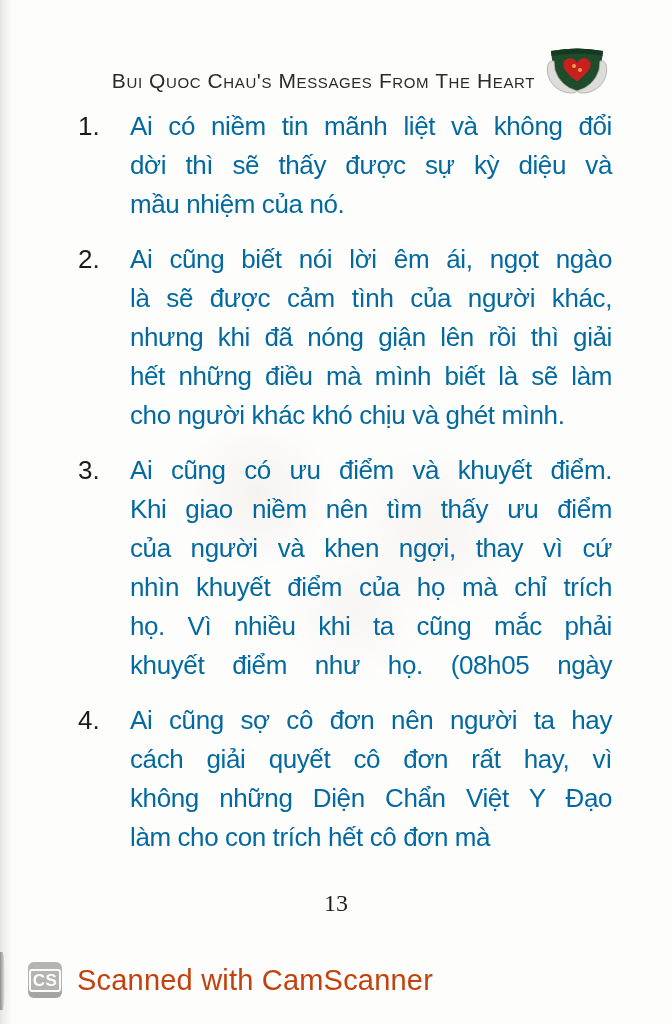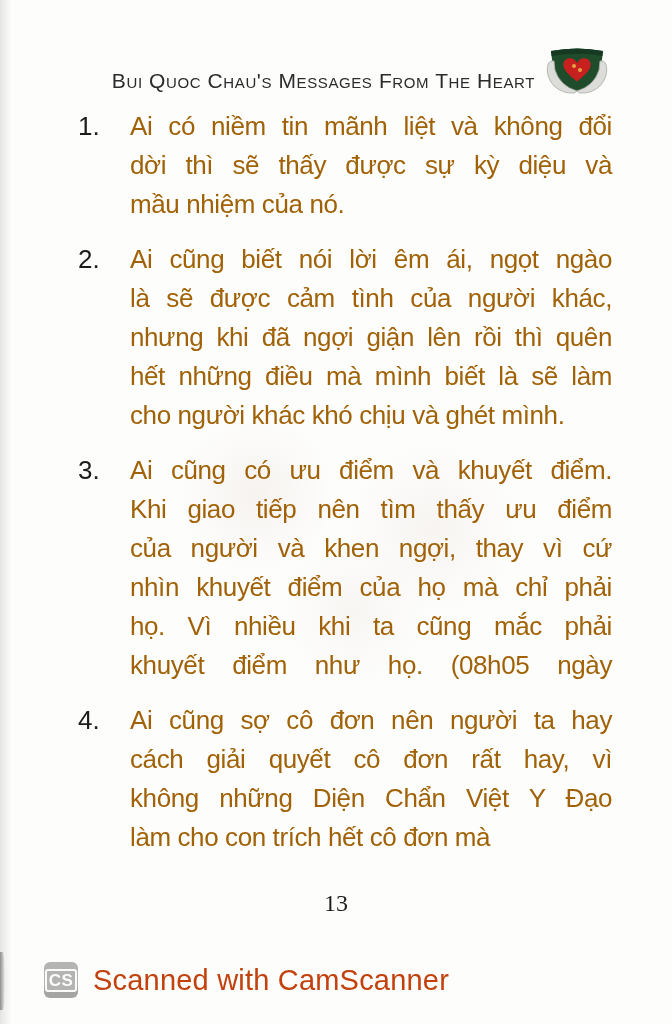--- a/index.html
+++ b/index.html
@@ -46,21 +46,21 @@
   .logo { width: 66px; height: 50px; flex: none; display: block; }
   
   .content { position: absolute; top: 107px; left: 78px; width: 534px; }
   .item { display: flex; margin-bottom: 16px; }
   .num {
     width: 52px; flex: none;
     font-size: 26px; line-height: 39px; color: #1b1b1b;
   }
   .lines { width: 482px; }
   .line {
-    font-size: 26px; line-height: 39px; color: #a16207;
+    font-size: 26px; line-height: 39px; color: #0369a1;
     letter-spacing: -0.4px;
     text-align: justify;
     text-align-last: justify;
     white-space: normal;
   }
   .line.last { text-align-last: left; }
   
   .page-number {
     position: absolute; top: 890px; left: 0; width: 100%;
     text-align: center;
@@ -70,21 +70,20 @@
   .scan-credit {
     position: absolute; left: 28px; top: 962px;
     display: flex; align-items: center; gap: 15px;
   }
   .cs-badge {
     width: 34px; height: 36px; flex: none;
     background: #b4b4b2;
     border-radius: 6px;
     display: flex; align-items: center; justify-content: center;
     box-shadow: inset 0 -7px 0 rgba(0,0,0,.08);
-    margin-left: 16px;
   }
   .cs-badge span {
     color: #fbfbfb; font-weight: bold; font-size: 17px; letter-spacing: .5px;
     border: 2px solid #fbfbfb; border-radius: 3px; padding: 0 2px; line-height: 19px;
   }
   .credit-text {
     font-size: 29px; color: #c2410c; letter-spacing: .2px;
   }
 </style>
 </head>
@@ -118,33 +117,33 @@
         <div class="line">dời thì sẽ thấy được sự kỳ diệu và</div>
         <div class="line last">mầu nhiệm của nó.</div>
       </div>
     </div>
 
     <div class="item">
       <div class="num">2.</div>
       <div class="lines">
         <div class="line">Ai cũng biết nói lời êm ái, ngọt ngào</div>
         <div class="line">là sẽ được cảm tình của người khác,</div>
-        <div class="line">nhưng khi đã ngợi giận lên rồi thì quên</div>
+        <div class="line">nhưng khi đã nóng giận lên rồi thì giải</div>
         <div class="line">hết những điều mà mình biết là sẽ làm</div>
         <div class="line last">cho người khác khó chịu và ghét mình.</div>
       </div>
     </div>
 
     <div class="item">
       <div class="num">3.</div>
       <div class="lines">
         <div class="line">Ai cũng có ưu điểm và khuyết điểm.</div>
-        <div class="line">Khi giao tiếp nên tìm thấy ưu điểm</div>
+        <div class="line">Khi giao niềm nên tìm thấy ưu điểm</div>
         <div class="line">của người và khen ngợi, thay vì cứ</div>
-        <div class="line">nhìn khuyết điểm của họ mà chỉ phải</div>
+        <div class="line">nhìn khuyết điểm của họ mà chỉ trích</div>
         <div class="line">họ. Vì nhiều khi ta cũng mắc phải</div>
         <div class="line">khuyết điểm như họ. (08h05 ngày</div>
       </div>
     </div>
 
     <div class="item">
       <div class="num">4.</div>
       <div class="lines">
         <div class="line">Ai cũng sợ cô đơn nên người ta hay</div>
         <div class="line">cách giải quyết cô đơn rất hay, vì</div>

